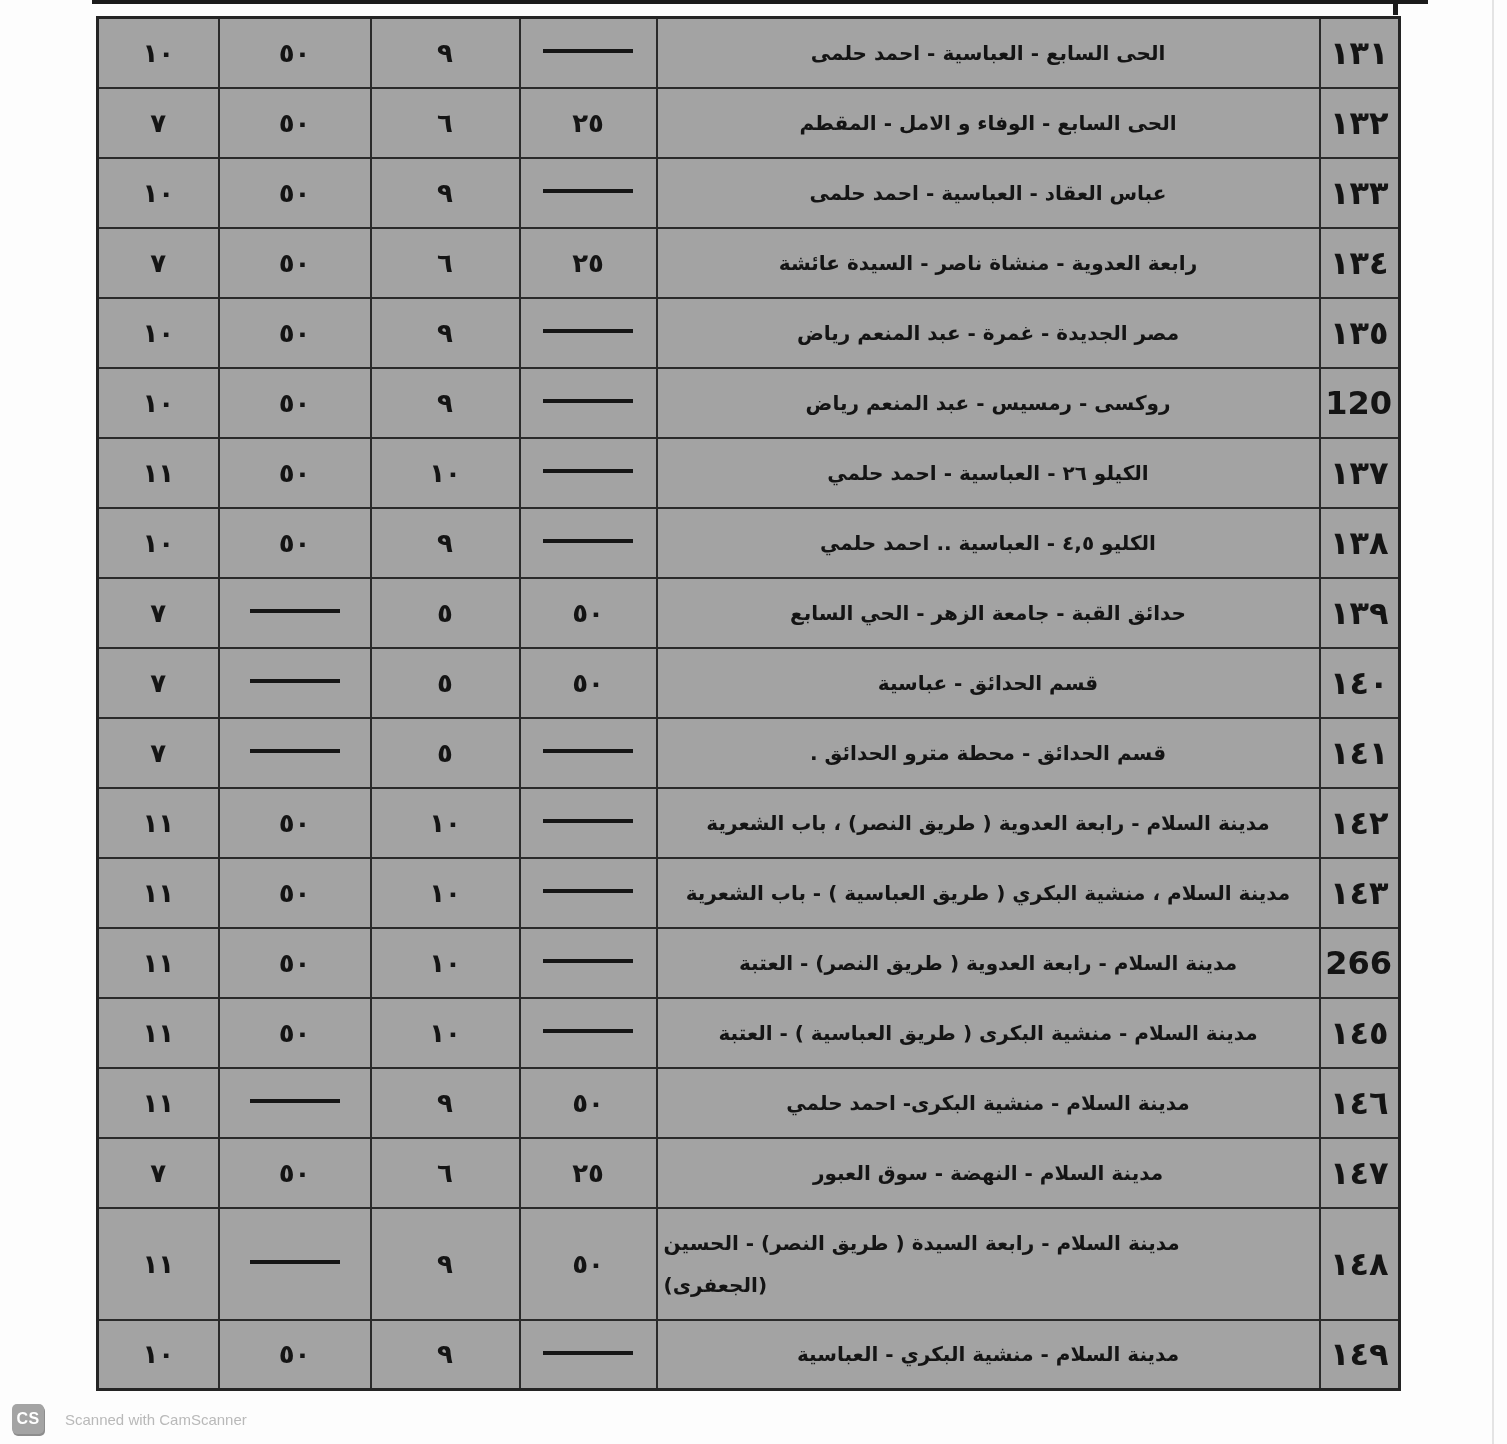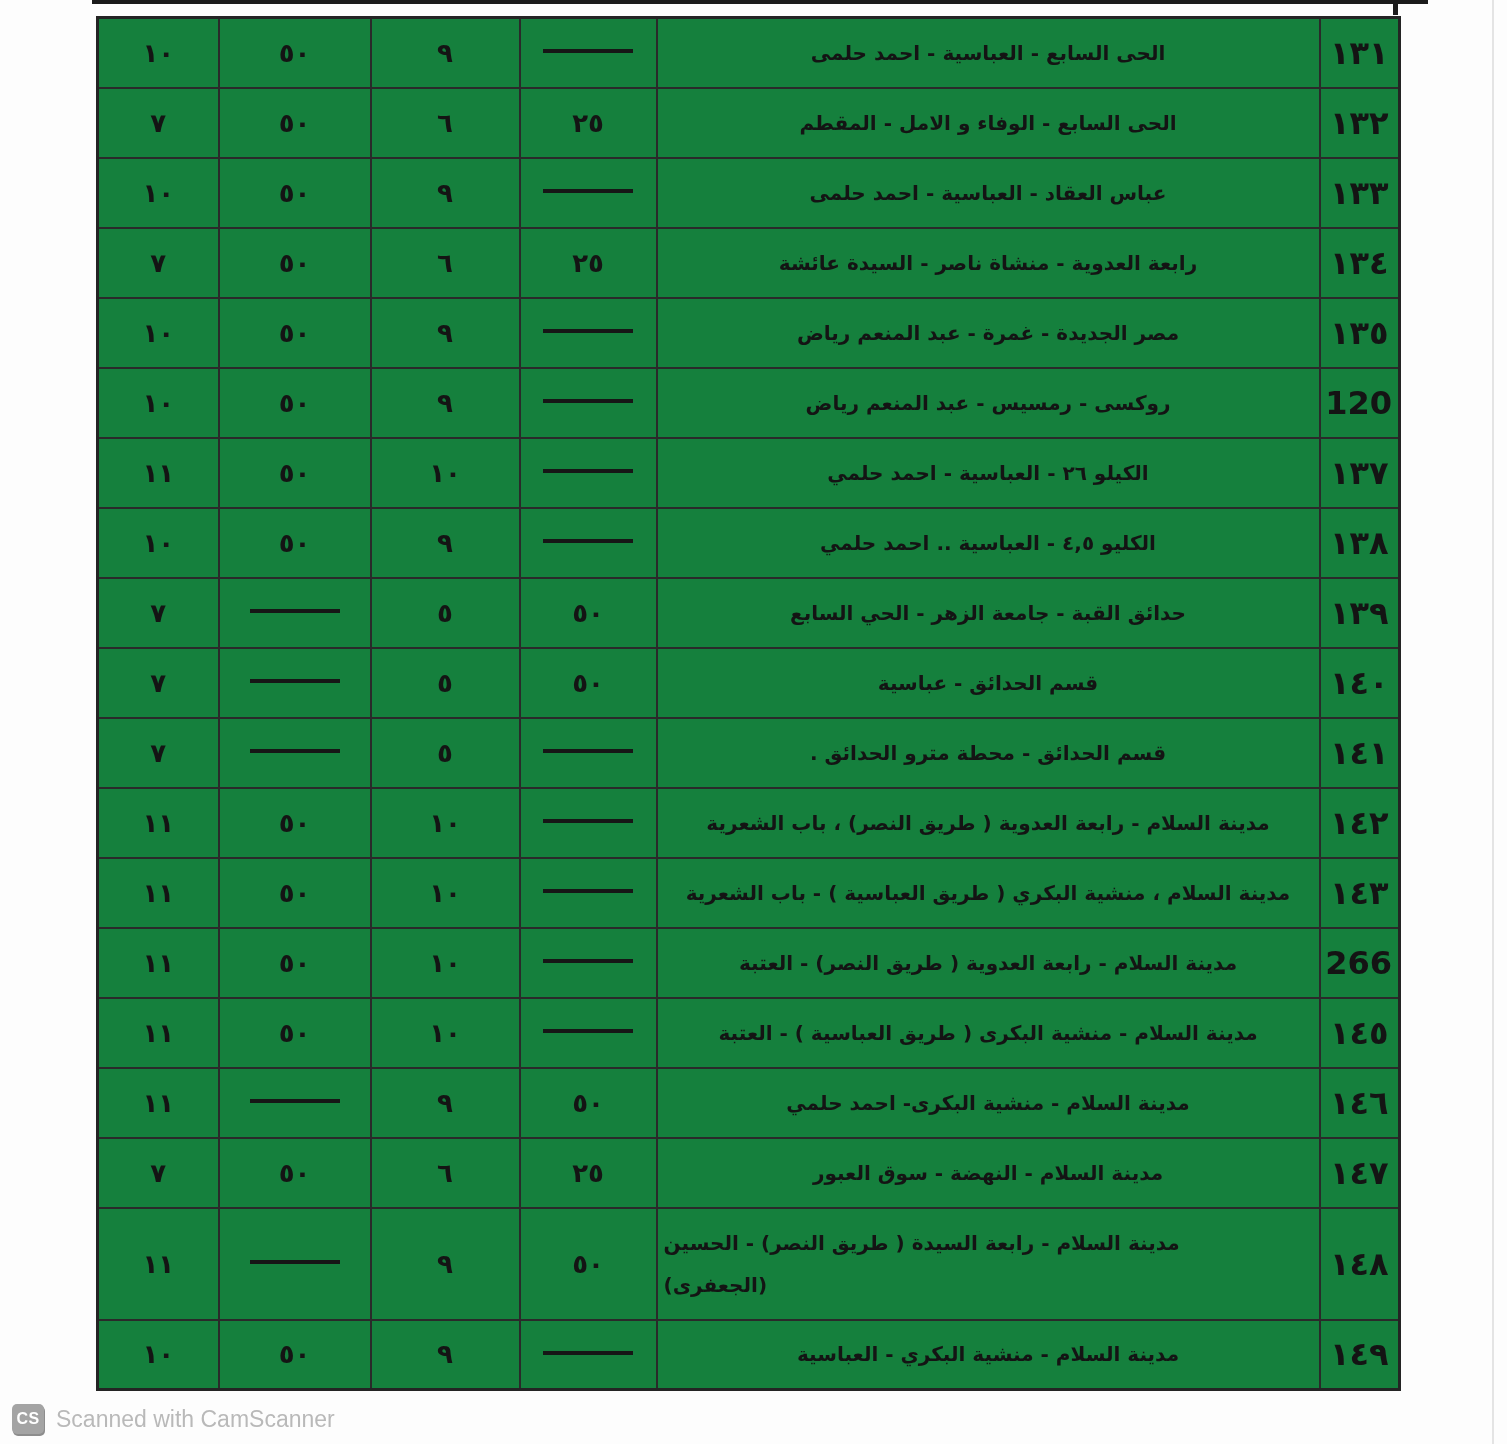--- a/index.html
+++ b/index.html
@@ -11,21 +11,21 @@
   
   .top-line{position:absolute;left:92px;top:0;width:1336px;height:4px;background:#1b1b1b;}
   .top-tick{position:absolute;left:1393px;top:0;width:5px;height:15px;background:#1b1b1b;}
   .edge-line{position:absolute;left:1492px;top:0;width:2px;height:1444px;background:#e4e4e4;}
 
   
   table.routes{
     position:absolute;left:96px;top:16px;
     border-collapse:collapse;table-layout:fixed;
     width:1302px;
-    background:#15803d;
+    background:#a3a3a3;
   }
   table.routes td{
     border:2px solid #2a2a2a;
     text-align:center;vertical-align:middle;
     color:#141414;
     padding:0 6px;
     overflow:hidden;
   }
   table.routes{border:3px solid #242424;}
   tr.row{height:70px;}
@@ -43,33 +43,33 @@
     text-align-last:left;
   }
   .dash{
     display:inline-block;width:90px;height:0;
     border-top:4px solid #161616;
     vertical-align:middle;transform:translateY(-3px);
   }
   
   .watermark{
     position:absolute;left:12px;top:1402px;height:34px;
-    display:flex;align-items:center;gap:12px;
+    display:flex;align-items:center;gap:21px;
   }
   .cs-badge{
     width:32px;height:30px;border-radius:5px;
     background:#a4a4a4;color:#fff;
     display:flex;align-items:center;justify-content:center;
     font-family:"Liberation Sans",sans-serif;
     font-size:16px;font-weight:700;letter-spacing:.5px;
     box-shadow:1px 2px 0 #8d8d8d;
   }
   .wm-text{
     font-family:"Liberation Sans",sans-serif;
-    font-size:23px;color:#b9b9b9;font-weight:400;
+    font-size:15px;color:#b9b9b9;font-weight:400;
   }
 </style>
 </head>
 <body>
 
 <div class="top-line"></div>
 <div class="top-tick"></div>
 <div class="edge-line"></div>
 
 <table class="routes">

